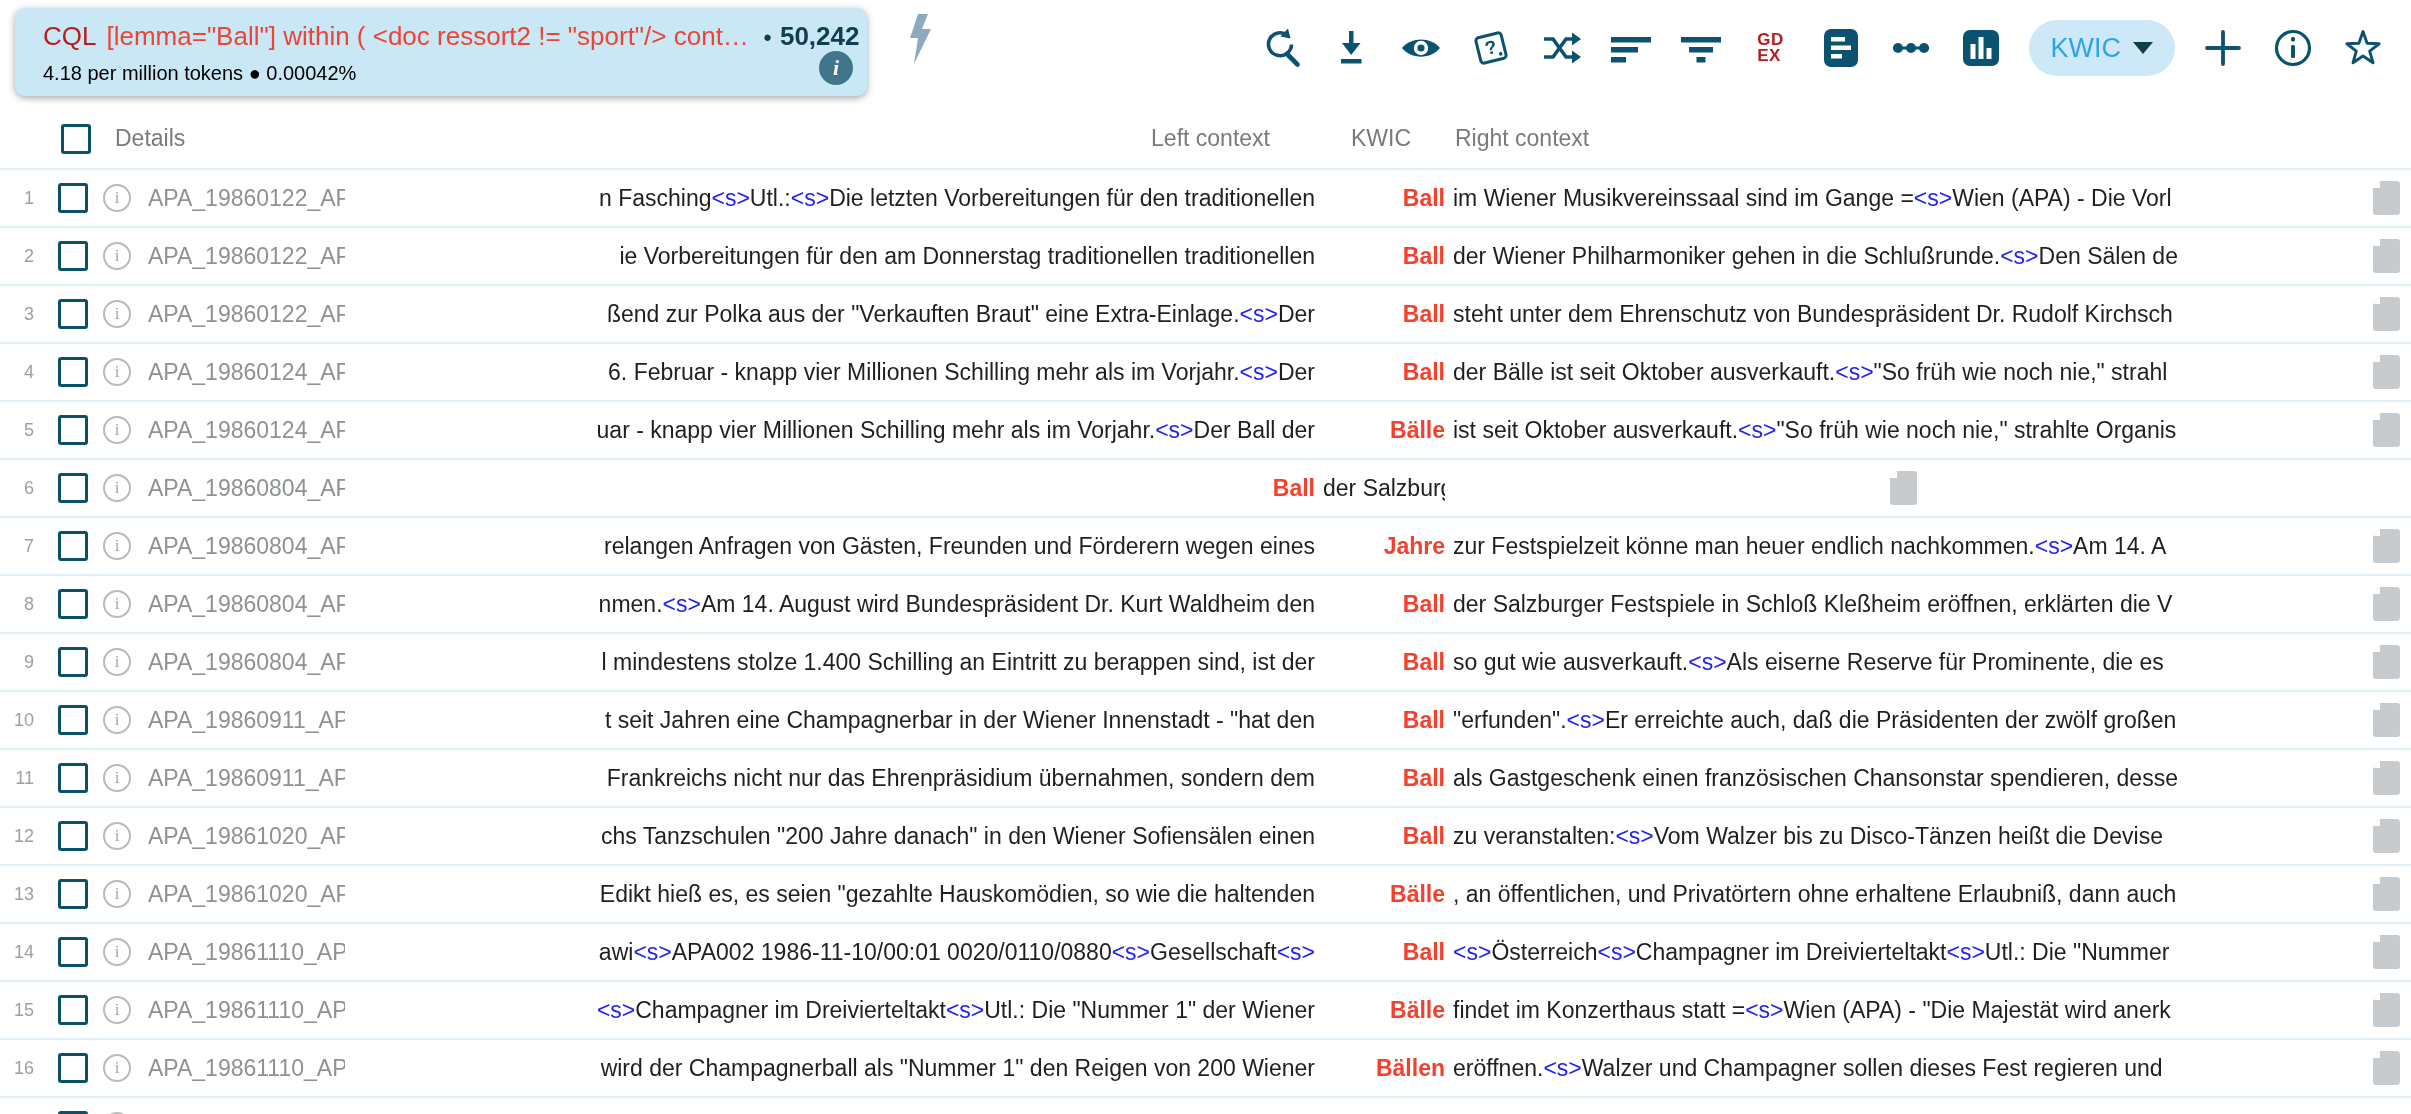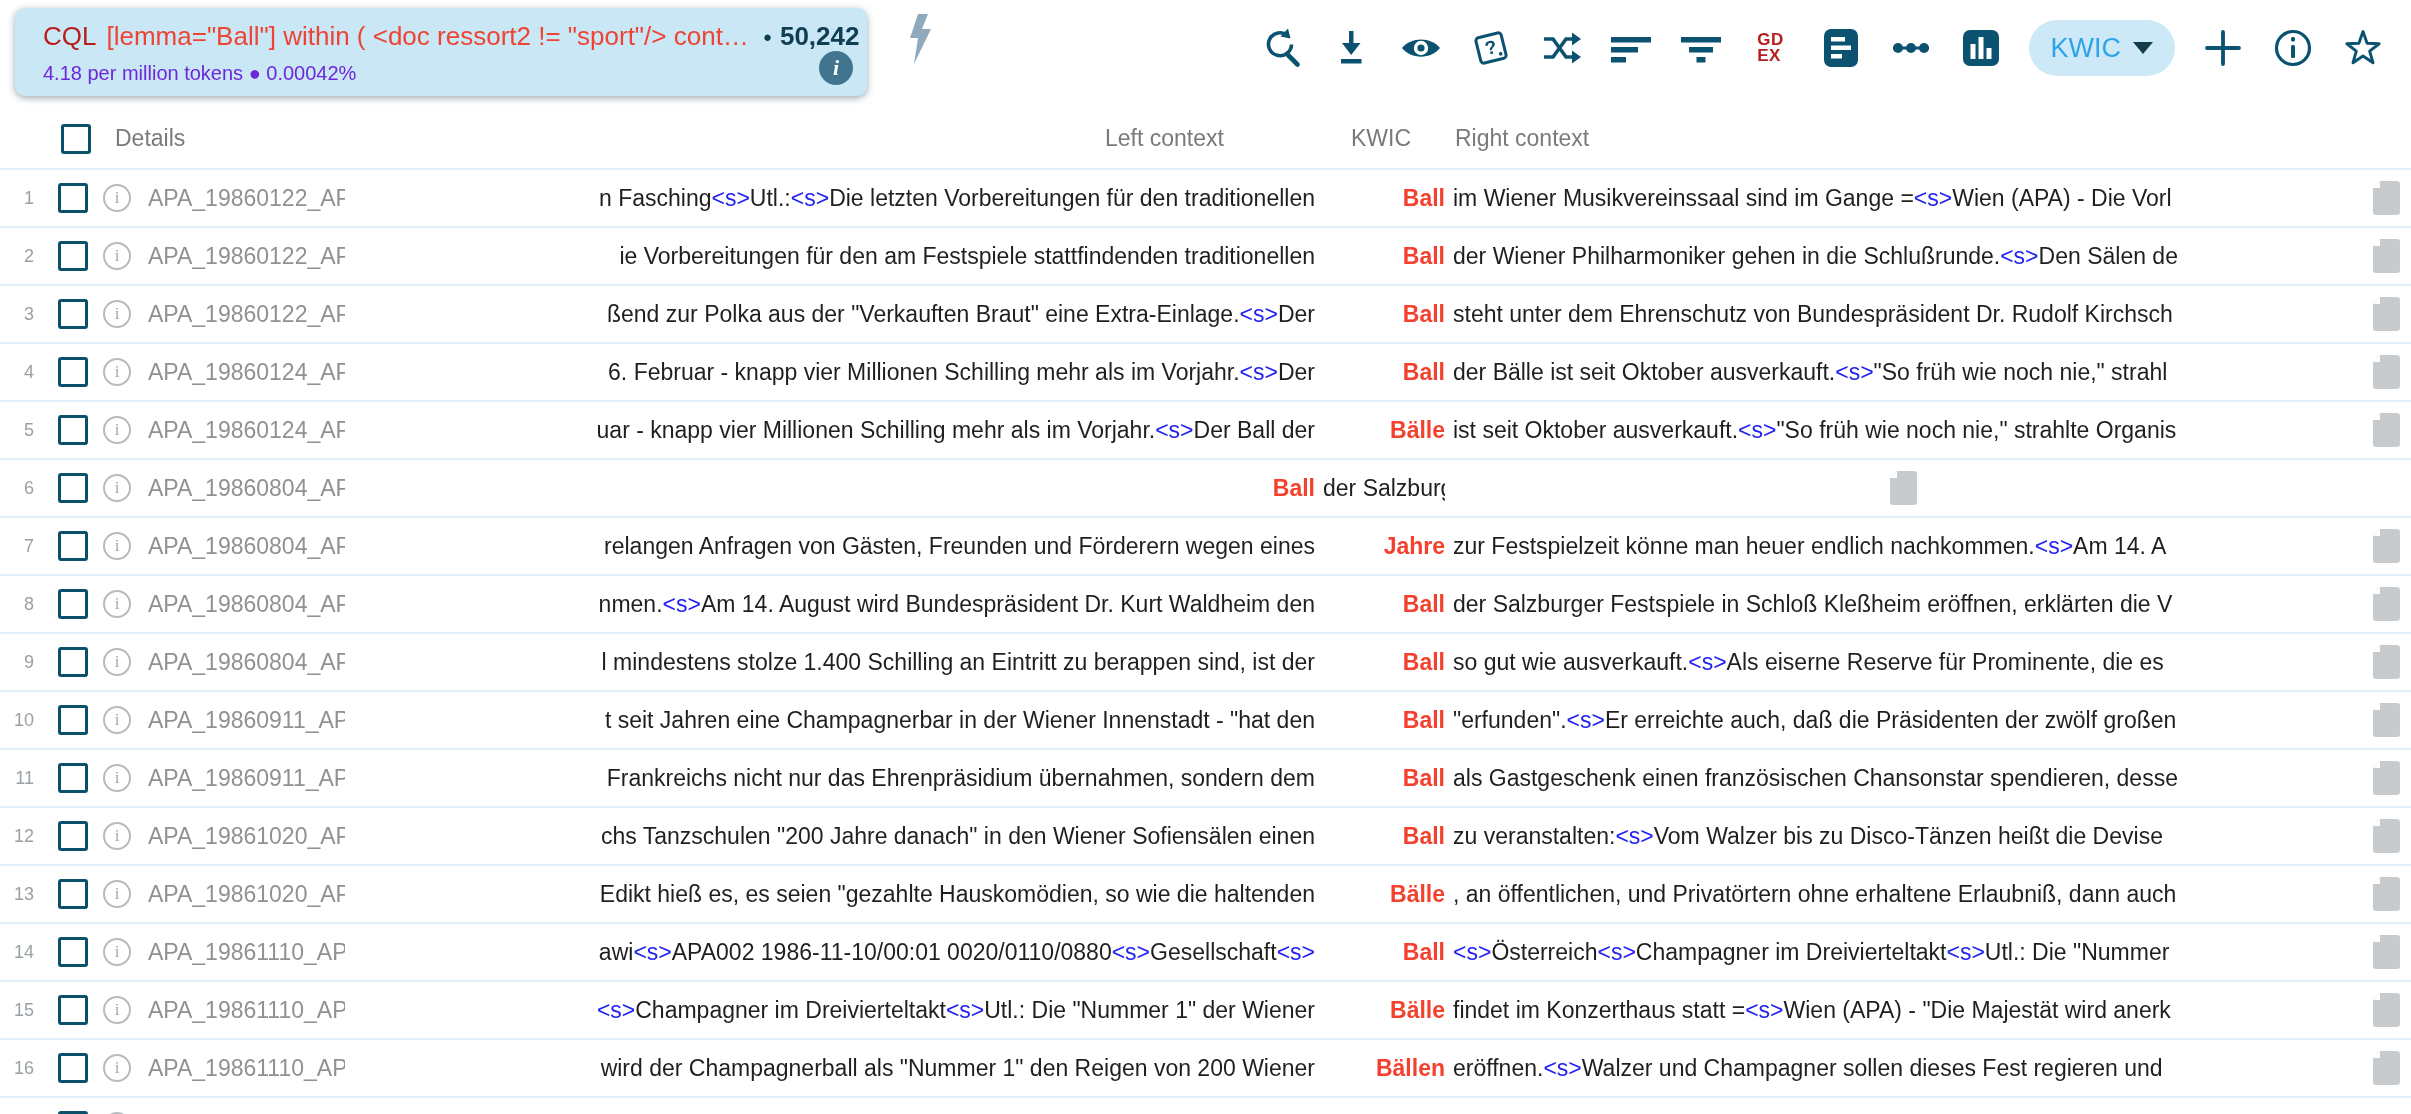--- a/index.html
+++ b/index.html
@@ -8,21 +8,21 @@
   .stage { position:relative; width:2411px; height:1114px; overflow:hidden; }
 
   
   .query-card { position:absolute; left:15px; top:8px; width:852px; height:88px;
     background:#c9e7f5; border-radius:10px; box-shadow:0 2px 7px rgba(40,60,70,.45); }
   .q-line1 { position:absolute; left:28px; top:13px; font-size:26px; white-space:nowrap; }
   .q-mode { color:#b91c1c; margin-right:10px; }
   .q-text { color:#ee4434; }
   .q-dot  { color:#0f3e53; font-size:15px; vertical-align:3px; margin:0 8px 0 14px; }
   .q-count { color:#0f3e53; font-weight:bold; }
-  .q-line2 { position:absolute; left:28px; top:54px; font-size:20px; color:#6d28d9; white-space:nowrap; }
+  .q-line2 { position:absolute; left:28px; top:54px; font-size:20px; color:#000000; white-space:nowrap; }
   .q-info { position:absolute; right:14px; top:43px; width:34px; height:34px; border-radius:50%;
     background:#41758d; color:#fff; display:flex; align-items:center; justify-content:center;
     font-family:"Liberation Serif",serif; font-size:22px; font-style:italic; font-weight:bold; cursor:pointer; }
 
   
   .lightning { position:absolute; left:905px; top:14px; width:36px; height:50px; cursor:pointer; }
 
   
   .toolbar { position:absolute; top:18px; right:26px; height:60px; display:flex;
     align-items:center; gap:26px; }
@@ -34,21 +34,21 @@
   .kwic-pill { height:56px; min-width:132px; padding:0 22px; border-radius:28px; background:#cde9f7;
     display:flex; align-items:center; justify-content:center; gap:12px; cursor:pointer; }
   .kwic-pill .pill-label { color:#2ea3e8; font-size:27px; }
   .caret-down { width:0; height:0; border-left:10px solid transparent; border-right:10px solid transparent;
     border-top:12px solid #123c4c; }
 
   
   .table-header { position:absolute; top:110px; left:0; width:1951px; height:58px; }
   .hdr-checkbox { position:absolute; left:61px; top:14px; }
   .hdr-details { position:absolute; left:115px; top:15px; font-size:23px; color:#7a7a7a; }
-  .hdr-left  { position:absolute; left:1105px; width:165px; top:15px; text-align:left; font-size:23px; color:#7a7a7a; }
+  .hdr-left  { position:absolute; left:1105px; width:165px; top:15px; text-align:right; font-size:23px; color:#7a7a7a; }
   .hdr-kwic  { position:absolute; left:1316px; width:130px; top:15px; text-align:center; font-size:23px; color:#7a7a7a; }
   .hdr-right { position:absolute; left:1455px; top:15px; font-size:23px; color:#7a7a7a; }
 
   
   .rows { position:absolute; top:168px; left:0; width:2411px; }
   .row { display:grid; grid-template-columns:38px 56px 46px 205px 970px 130px 916px 50px;
     height:58px; align-items:center; border-top:2px solid #e2f1f9; background:#fff; }
   .c-num { text-align:right; padding-right:4px; color:#9aa0a4; font-size:18px; }
   .checkbox { width:30px; height:30px; border:3px solid #0a5068; border-radius:3px; background:#fff; cursor:pointer; }
   .c-check .checkbox { margin-left:20px; }
@@ -220,21 +220,21 @@
   <div class="row">
     <div class="c-num">2</div>
     <div class="c-check">
           <div class="checkbox"></div>
         </div>
     <div class="c-info">
           <div class="info-circle">i</div>
         </div>
     <div class="c-doc">APA_19860122_AP...</div>
     <div class="c-left">
-          <span class="ctx-inner left">ie Vorbereitungen für den am Festspiele stattfindenden traditionellen</span>
+          <span class="ctx-inner left">ie Vorbereitungen für den am Donnerstag traditionellen traditionellen</span>
         </div>
     <div class="c-kwic">Ball</div>
     <div class="c-right"><span class="ctx-inner right">der Wiener Philharmoniker gehen in die Schlußrunde.<span class="s-tag">&lt;s&gt;</span>Den Sälen de</span></div>
     <div class="c-copy">
       <svg width="30" height="38" viewBox="0 0 30 38">
         <path d="M9 2 H26 a3 3 0 0 1 3 3 V33 a3 3 0 0 1 -3 3 H5 a3 3 0 0 1 -3 -3 V9 Z" fill="#c7cbce"></path>
         <path d="M9 2 V9 H2 Z" fill="#ffffff"></path>
       </svg>
     </div>
   </div>

